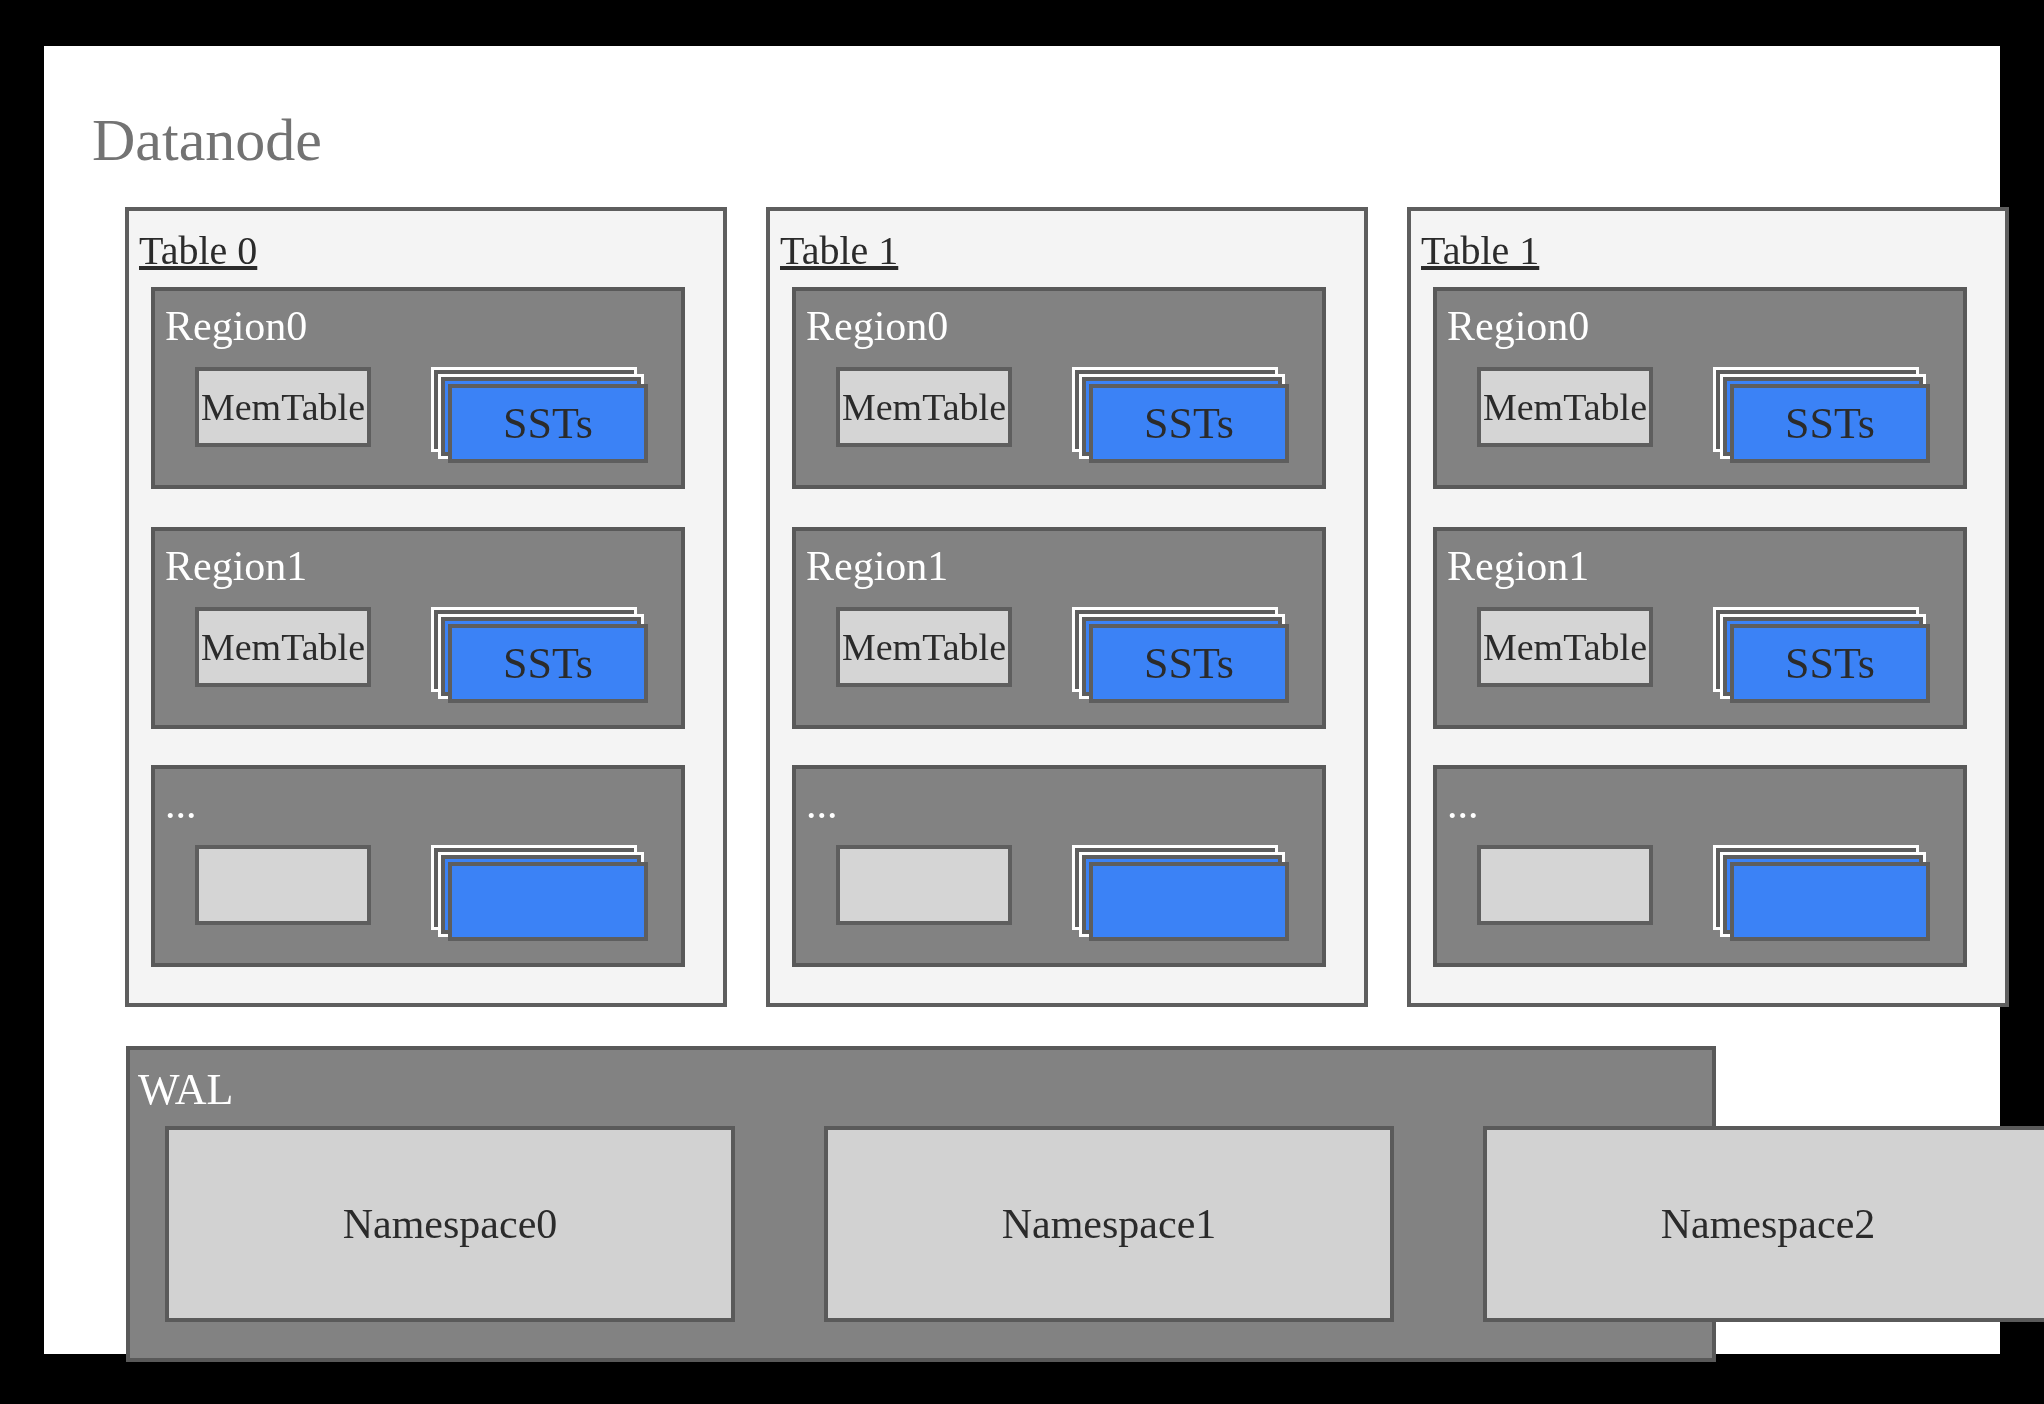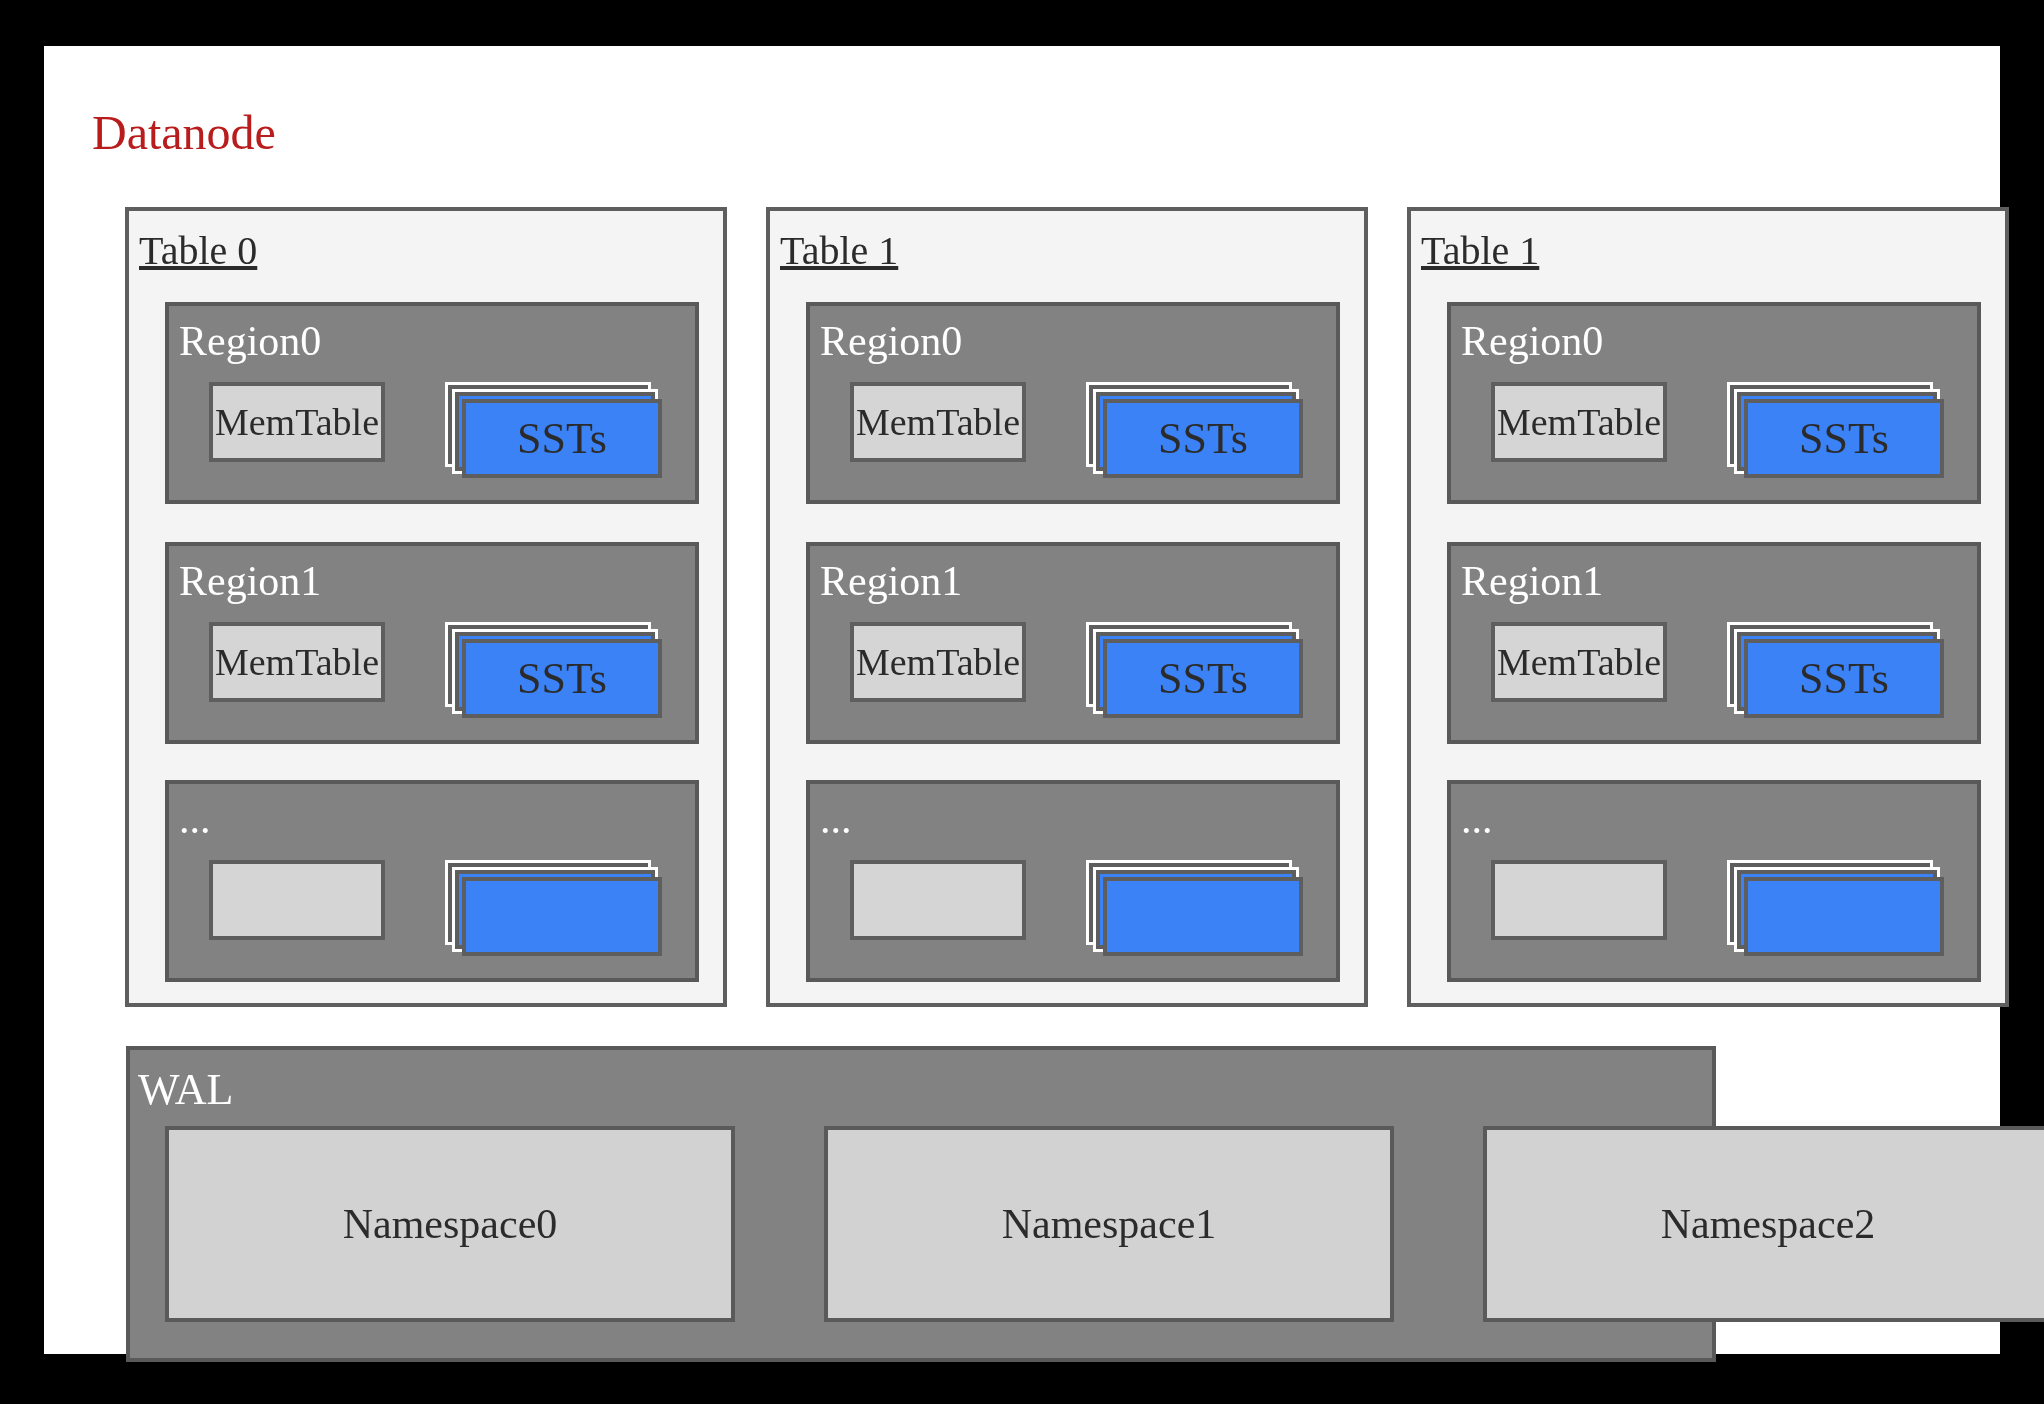--- a/index.html
+++ b/index.html
@@ -18,23 +18,23 @@
     top: 46px;
     width: 1956px;
     height: 1308px;
     background: #ffffff;
   }
 
   .panel-title {
     position: absolute;
     left: 48px;
     top: 58px;
-    font-size: 48px;
-    line-height: 1.2;
-    color: #b91c1c;
+    font-size: 60px;
+    line-height: 1.2;
+    color: #737373;
     white-space: nowrap;
   }
 
   
   .tables-row {
     position: absolute;
     left: 81px;
     top: 161px;
     display: flex;
     gap: 39px;
@@ -55,27 +55,26 @@
     top: 16px;
     font-size: 40px;
     line-height: 1.2;
     color: #2b2b2b;
     white-space: nowrap;
     text-decoration: underline;
   }
 
   .region {
     position: absolute;
-    left: 36px;
+    left: 22px;
     width: 534px;
     height: 202px;
     box-sizing: border-box;
     background: #828282;
     border: 4px solid #595959;
-    margin-top: 15px;
   }
   .region.r0 { top: 76px; }
   .region.r1 { top: 316px; }
   .region.r2 { top: 554px; }
 
   .region-label {
     position: absolute;
     left: 10px;
     top: 10px;
     font-size: 42px;

